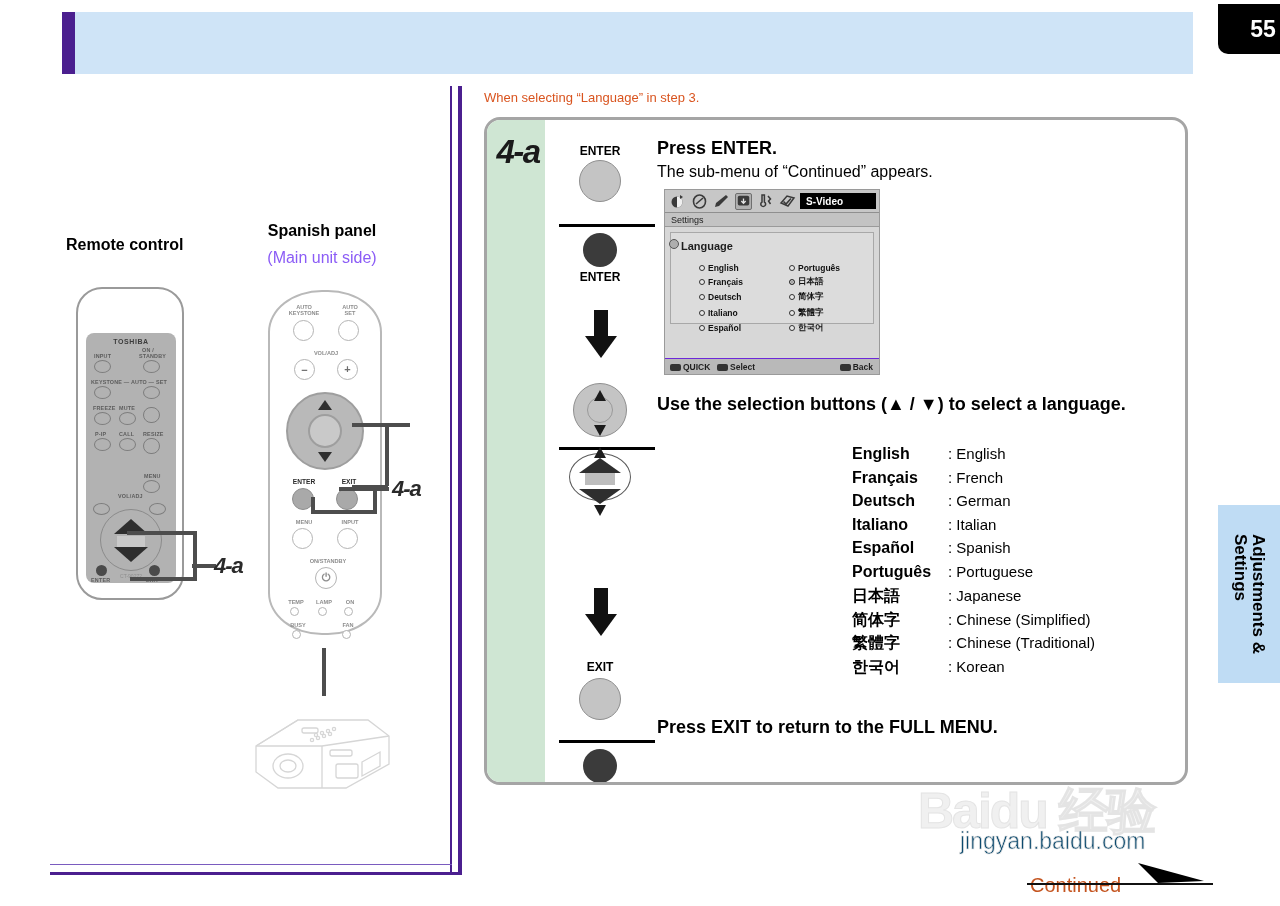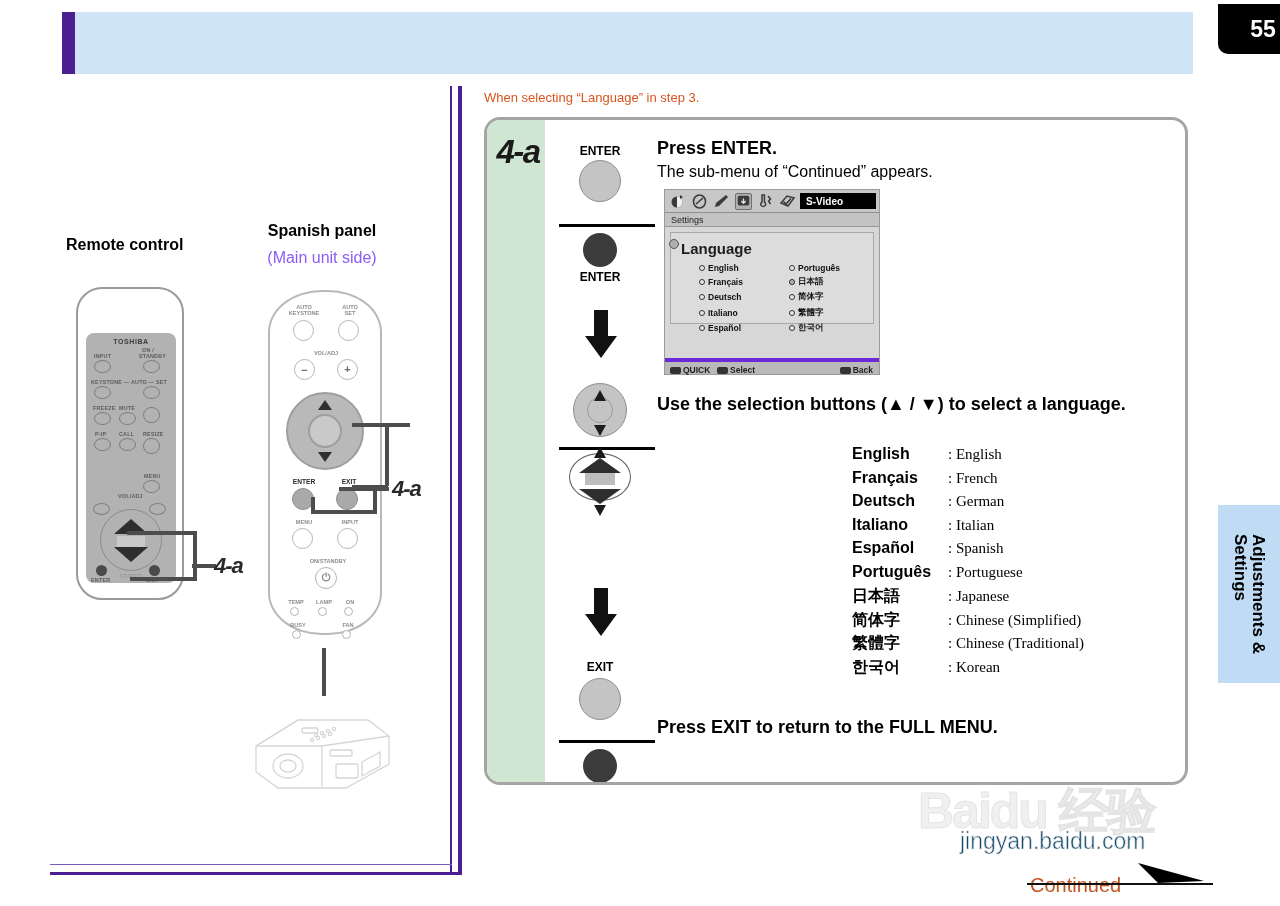--- a/index.html
+++ b/index.html
@@ -172,40 +172,40 @@
   .osd-ico { position:absolute; top:3px; width:17px; height:17px; }
   .osd-ico svg { display:block; }
   .osd-ico.sel { background:#b0b0b0; border:1px solid #6f6f6f; border-radius:2px; }
   .osd-src {
     position:absolute; right:3px; top:3px; width:76px; height:16px;
     background:#000; color:#fff; font-size:10px; font-weight:bold;
     display:flex; align-items:center; padding-left:6px;
   }
   .osd-tabrow { height:14px; background:#c3c3c3; border-bottom:1px solid #9a9a9a; font-size:9px; color:#1d1d1d; padding-left:6px; line-height:14px; }
   .osd-body { position:relative; margin:5px; height:92px; background:#dcdcdc; border:1px solid #a8a8a8; }
-  .osd-lang-hdr { position:absolute; left:10px; top:7px; font-size:15px; color:#1d1d1d; font-weight:bold; }
+  .osd-lang-hdr { position:absolute; left:10px; top:7px; font-size:11px; color:#1d1d1d; font-weight:bold; }
   .osd-globe { position:absolute; left:-12px; top:-1px; width:10px; height:10px; border:1px solid #555; border-radius:50%; background:#aeaeae; }
   .osd-list { position:absolute; left:28px; top:30px; width:190px; font-size:8.5px; font-weight:bold; color:#111; }
   .osd-row { display:flex; margin-bottom:3.2px; }
   .osd-col { width:90px; display:flex; align-items:center; gap:3px; }
   .radio { width:6px; height:6px; border:1px solid #333; border-radius:50%; background:#e8e8e8; flex:none; }
   .radio.on { background:#333; box-shadow: inset 0 0 0 1.3px #e8e8e8; }
   .osd-foot {
     position:absolute; left:0; bottom:0; width:100%; height:16px;
-    background:#b9b9b9; border-top:4px solid #6d28d9;
+    background:#b9b9b9; border-top:1px solid #6d28d9;
     font-size:8.5px; color:#1f1f1f; font-weight:bold;
   }
   .osd-foot span { position:absolute; top:3px; }
   .fkey { display:inline-block; width:11px; height:7px; background:#333; border-radius:2px; margin-right:2px; vertical-align:-1px; }
 
   
   .lang-tbl { position:absolute; left:852px; top:445px; }
   .lang-tr { display:flex; height:23.5px; align-items:baseline; }
   .lang-name { width:96px; font-size:16px; font-weight:bold; color:#000; }
-  .lang-mean { font-size:15px; color:#000;font-family:Liberation Serif, serif; }
+  .lang-mean { font-size:15px; color:#000; }
 
   
   .cont-wrap { position:absolute; left:1030px; top:858px; }
   .cont-txt { position:absolute; left:0; top:16px; font-size:20px; color:#c4541f;text-align:center; }
   .cont-rule { position:absolute; left:-3px; top:25px; width:186px; height:2px; background:#111; }
   .cont-arrow { position:absolute; left:108px; top:-1px; }
 
   
   .wm { position:absolute; left:918px; top:778px; pointer-events:none; user-select:none; }
   .wm1 { position:absolute; left:0; top:0; font-size:50px; font-weight:bold; color:#f0f0f0; letter-spacing:-2px; white-space:nowrap;

